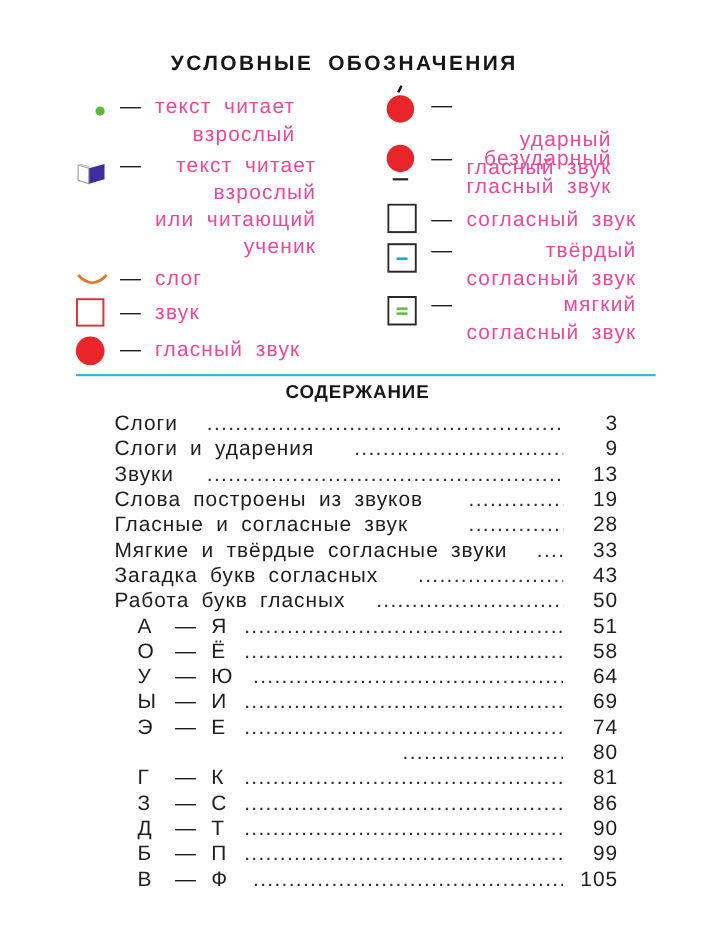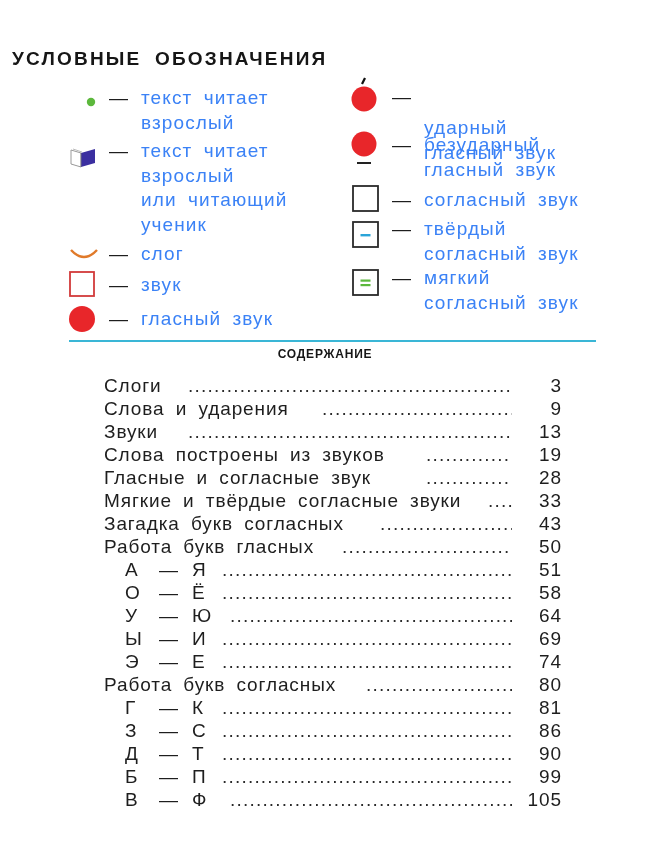--- a/index.html
+++ b/index.html
@@ -3,38 +3,39 @@
   <meta charset="utf-8">
   <style>
     html, body { margin: 0; padding: 0; background: #ffffff; }
     body {
       width: 650px; height: 856px; position: relative; overflow: hidden;
       font-family: "Liberation Sans", "DejaVu Sans", sans-serif;
       color: #1a1a1a;
     }
     .title {
       position: absolute; left: 0; width: 626px; top: 48px;
-      text-align: left; font-weight: bold; font-size: 19px;
-      letter-spacing: 2.2px; word-spacing: 6px; color: #161616; margin-left: 12px;
+      text-align: center; font-weight: bold; font-size: 19px;
+      letter-spacing: 2.2px; word-spacing: 6px; color: #161616;
     }
     .legend-icon { position: absolute; }
     .legend-text {
       position: absolute; font-size: 19px; line-height: 24.5px;
       letter-spacing: 1.1px; word-spacing: 5px; white-space: pre-line;
-      color: #3b82f6;
+      color: #ec4899;
+      text-align: right;
     }
     .dash { position: absolute; font-size: 19px; line-height: 24.5px; color:#1e1e1e; }
 
     .divider {
       position: absolute; left: 69px; top: 340px; width: 527px; height: 2px;
       background: #3ab6d6;
     }
     .toc-title {
       position: absolute; left: 0; width: 650px; top: 347px; text-align: center;
-      font-weight: bold; font-size: 12px; letter-spacing: 0.8px; color: #161616;
+      font-weight: bold; font-size: 17px; letter-spacing: 0.8px; color: #161616;
     }
     .toc { position: absolute; left: 104px; top: 374px; width: 460px; }
     .toc-row {
       position: relative; height: 23px; font-size: 19px; line-height: 23px;
       letter-spacing: 0.9px; word-spacing: 5px; color: #1e1e1e;
     }
     .toc-row .label { position: absolute; left: 0; white-space: nowrap; }
     .toc-row .dots {
       position: absolute; height: 23px; overflow: hidden; white-space: nowrap;
       letter-spacing: 1.2px; color: #2a2a2a;
@@ -156,21 +157,21 @@
 <div class="toc-title">СОДЕРЖАНИЕ</div>
 
 <div class="toc">
 
   <div class="toc-row">
     <span class="label">Слоги</span>
     <span class="dots" style="left:84px;width:324px;">..................................................................................................................</span>
     <span class="page">3</span>
   </div>
   <div class="toc-row">
-    <span class="label">Слова и ударения</span>
+    <span class="label">Слоги и ударения</span>
     <span class="dots" style="left:218px;width:190px;">..................................................................................................................</span>
     <span class="page">9</span>
   </div>
   <div class="toc-row">
     <span class="label">Звуки</span>
     <span class="dots" style="left:84px;width:324px;">..................................................................................................................</span>
     <span class="page">13</span>
   </div>
   <div class="toc-row">
     <span class="label">Слова построены из звуков</span>
@@ -228,21 +229,20 @@
   </div>
   <div class="toc-row sub">
     <span class="l1">Э</span>
     <span class="d">—</span>
     <span class="l2">Е</span>
     <span class="dots" style="left:118px;width:290px;">..................................................................................................................</span>
     <span class="page">74</span>
   </div>
 
   <div class="toc-row">
-    <span class="label">Работа букв согласных</span>
     <span class="dots" style="left:262px;width:146px;">..................................................................................................................</span>
     <span class="page">80</span>
   </div>
 
   <div class="toc-row sub">
     <span class="l1">Г</span>
     <span class="d">—</span>
     <span class="l2">К</span>
     <span class="dots" style="left:118px;width:290px;">..................................................................................................................</span>
     <span class="page">81</span>

